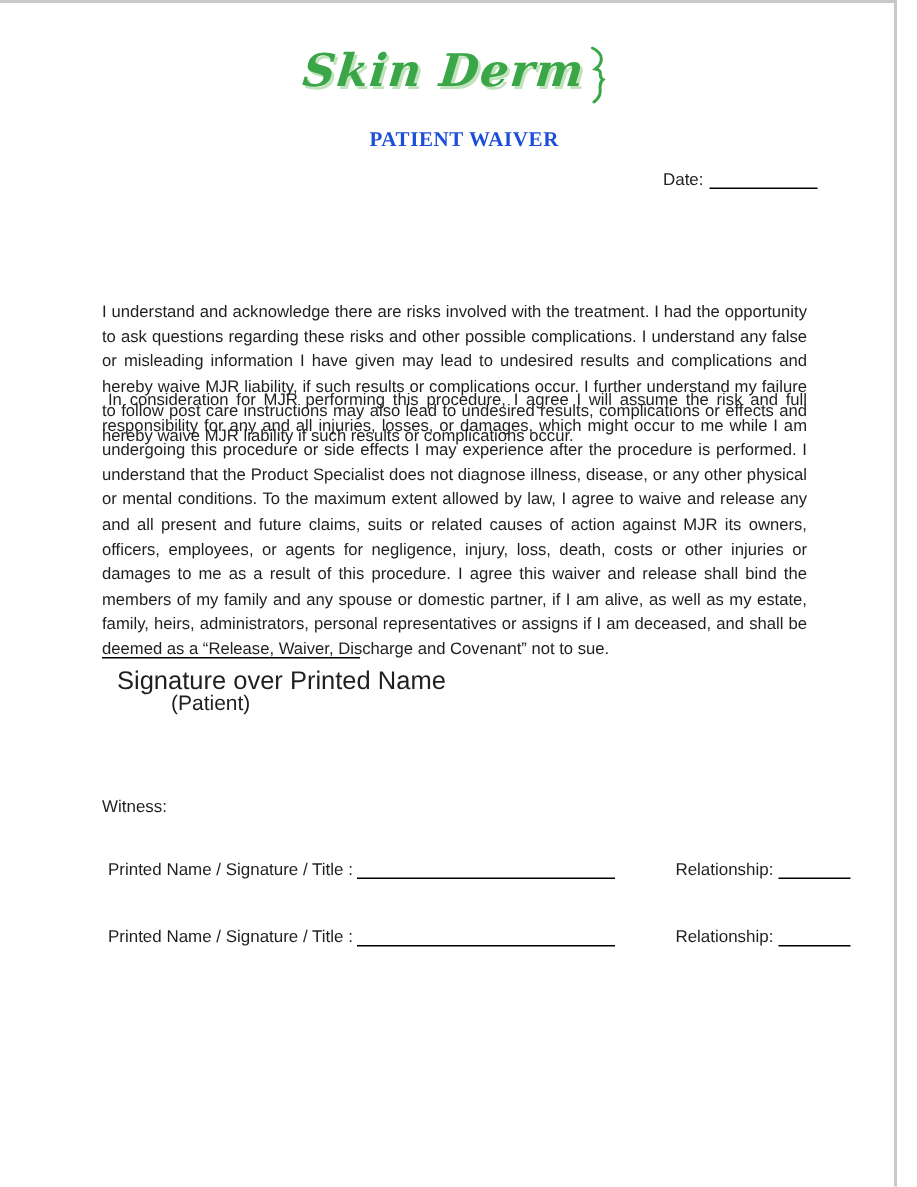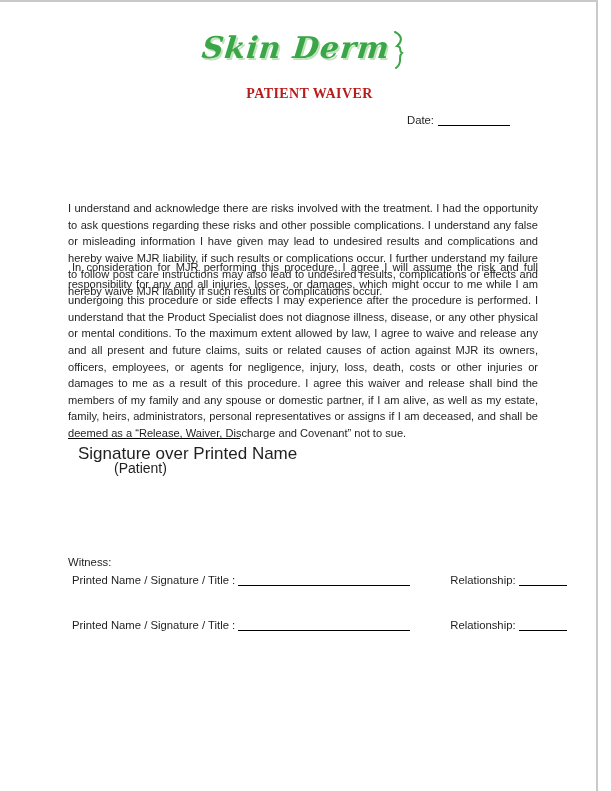--- a/index.html
+++ b/index.html
@@ -34,26 +34,26 @@
     transform: skewX(-6deg);
   }
   .face-svg { margin-left: 2px; margin-top: 1px; }
 
   
   .title {
     position: absolute; top: 84px; left: 0; width: 100%;
     text-align: center;
     font-family: "Liberation Serif", serif;
     font-weight: bold; font-size: 14px; letter-spacing: .4px;
-    color: #b91c1c;
+    color: #1d4ed8;
     padding-left: 23px;
   }
 
   
-  .date-row { position: absolute; top: 112px; left: 407px; font-size: 11.3px; text-align: center; }
+  .date-row { position: absolute; top: 112px; left: 442px; font-size: 11.3px; text-align: center; }
   .fill-line {
     display: inline-block;
     border-bottom: 1px solid #000;
     height: 12px; vertical-align: bottom;
   }
   .date-line { width: 72px; margin-left: 4px; }
 
   
   .para {
     position: absolute; left: 68px; width: 470px;
@@ -66,21 +66,21 @@
 
   
   .sig-line {
     position: absolute; top: 436px; left: 68px;
     width: 172px; border-top: 1.5px solid #000;
   }
   .sig-caption { position: absolute; top: 442px; left: 78px; font-size: 17px; }
   .sig-subcaption { position: absolute; top: 458px; left: 114px; font-size: 14px; }
 
   
-  .witness { position: absolute; top: 530px; left: 68px; font-size: 11.3px; margin-top: 24px; }
+  .witness { position: absolute; top: 530px; left: 68px; font-size: 11.3px; }
 
   .witness-row { position: absolute; left: 72px; width: 472px; font-size: 11.3px; white-space: nowrap; }
   .row1 { top: 572px; }
   .row2 { top: 617px; }
   .pn-line { width: 172px; margin-left: 3px; }
   .rel-label { margin-left: 40px; }
   .rel-line { width: 48px; margin-left: 3px; }
 </style>
 </head>
 <body>

